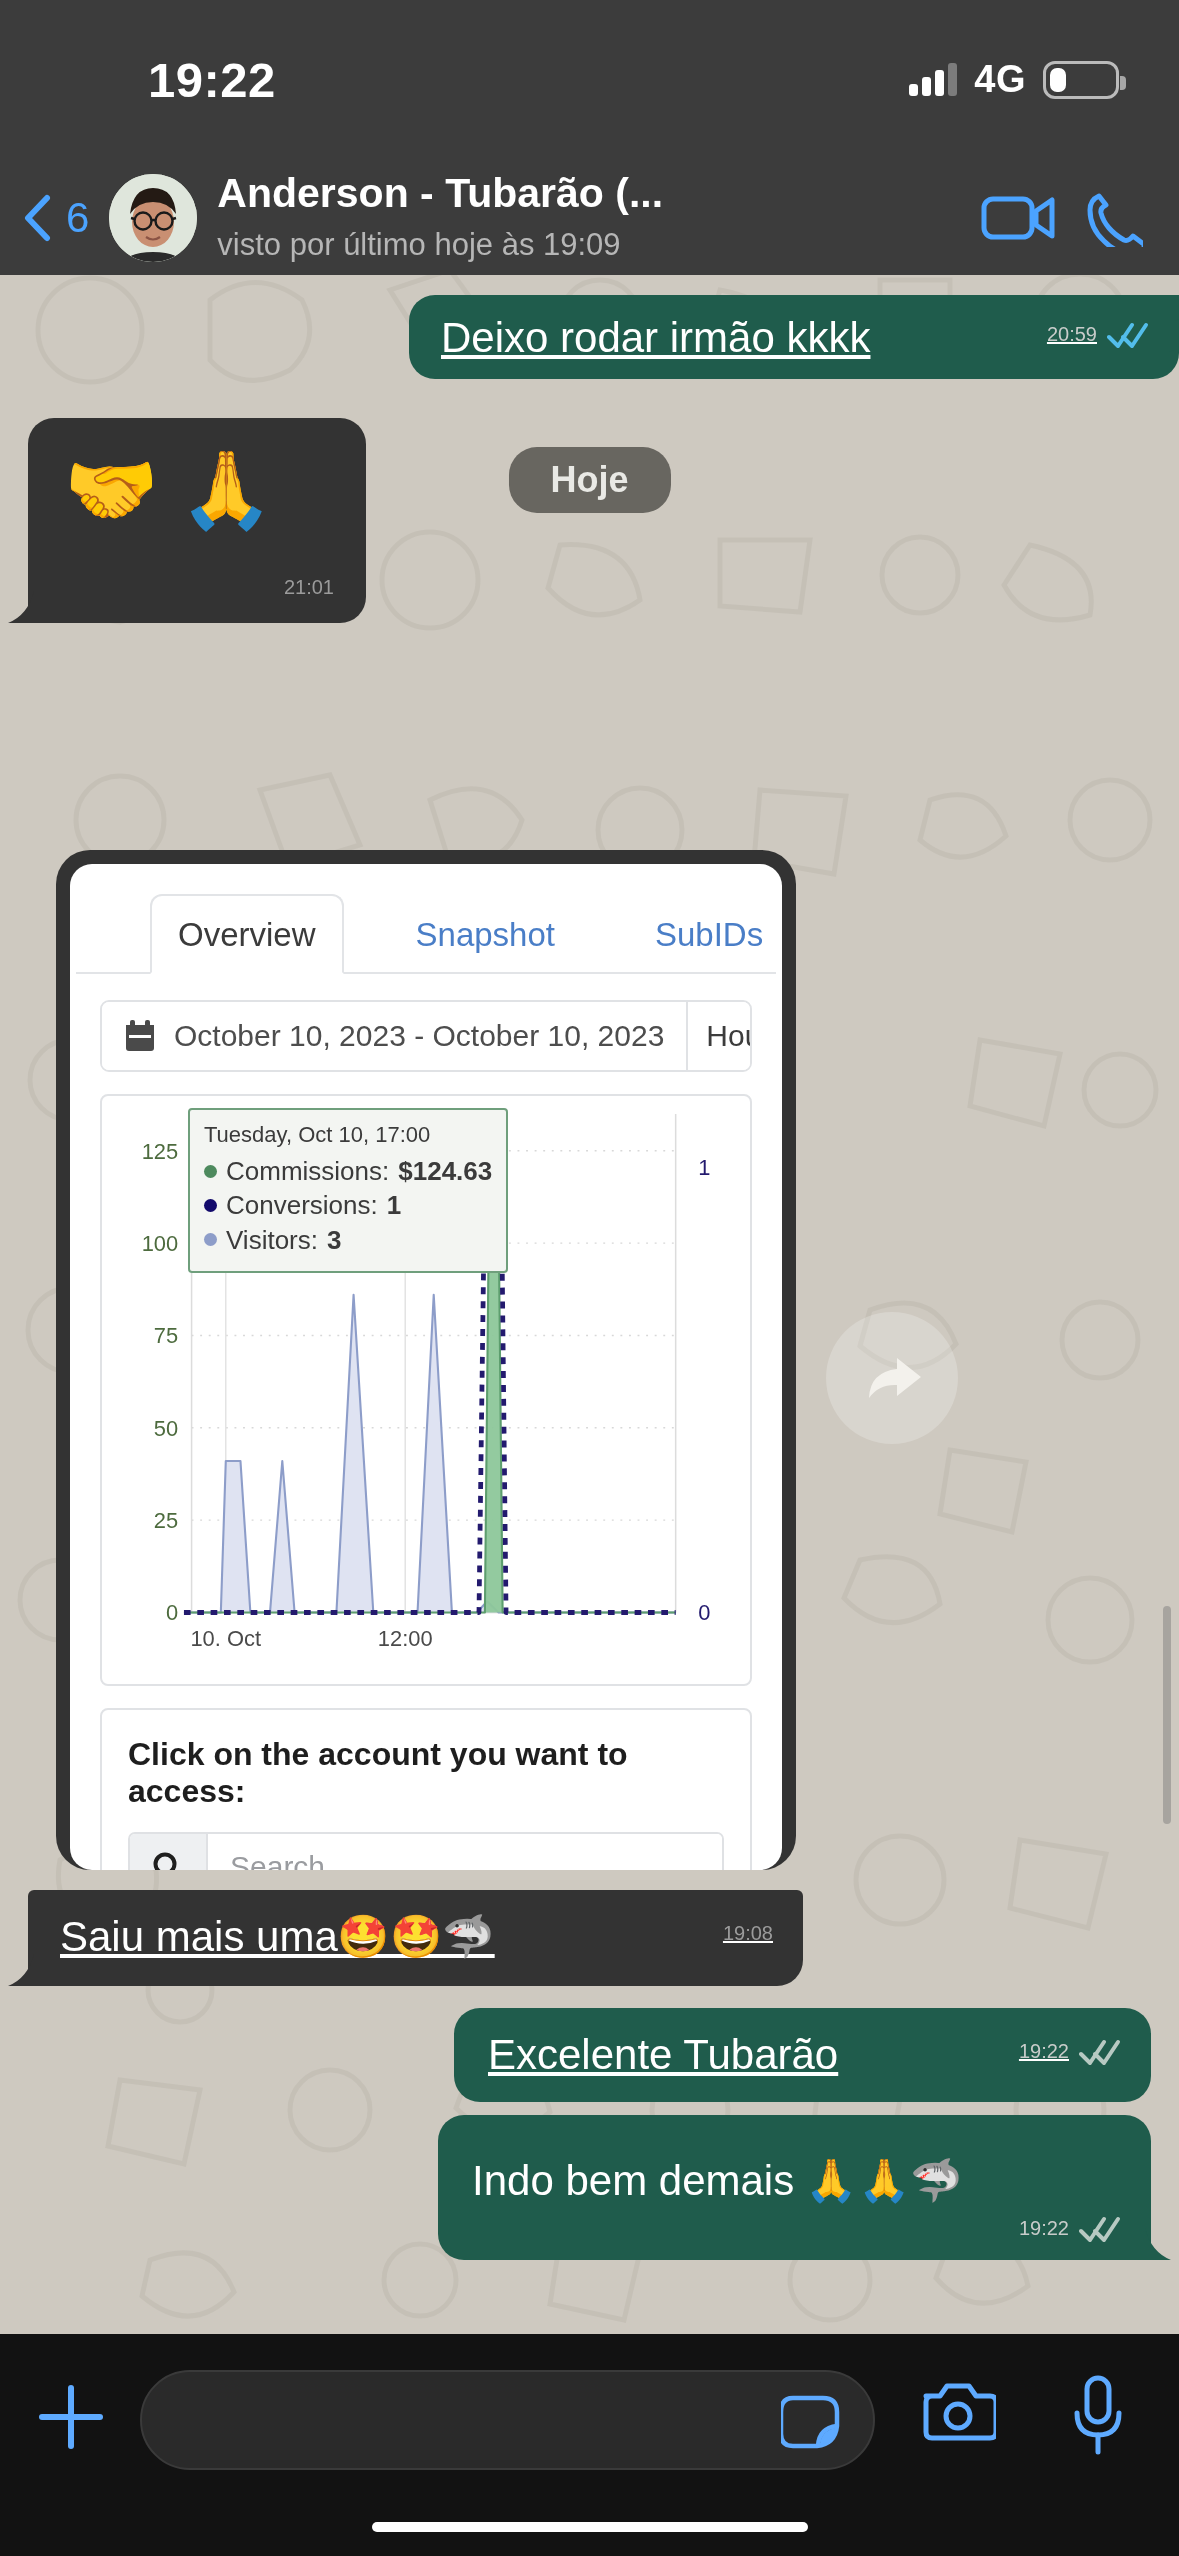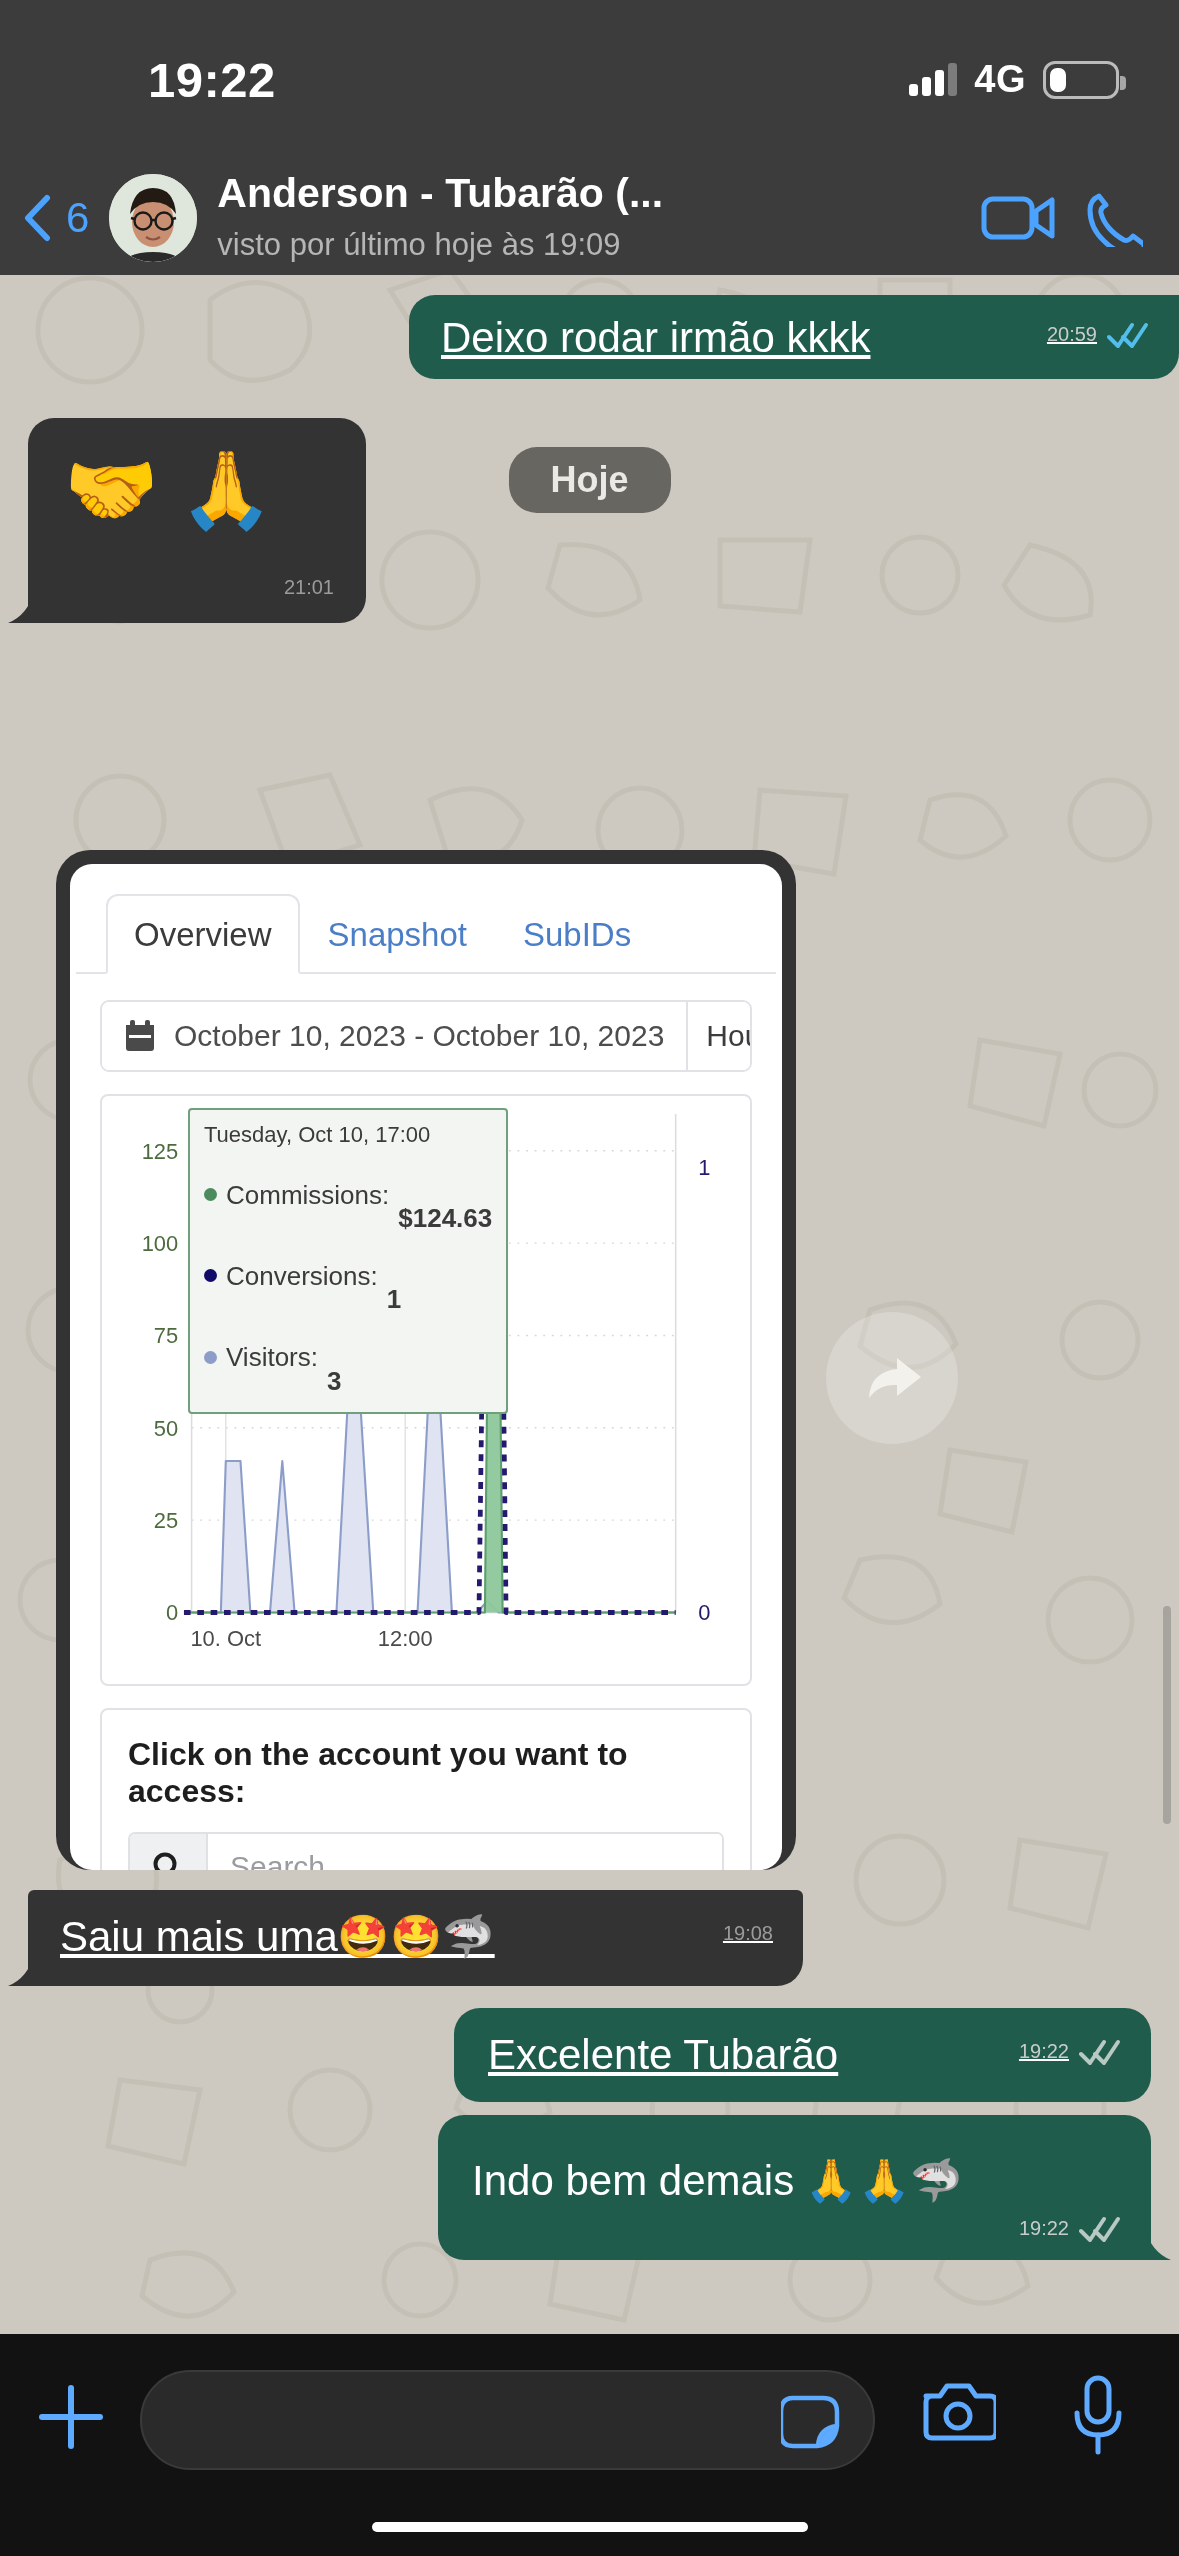--- a/index.html
+++ b/index.html
@@ -136,21 +136,21 @@
     display: flex; align-items: flex-end;
     padding: 28px 30px 0 30px;
     border-bottom: 2px solid #e2e4e7;
     margin: 0 6px;
   }
   .tab {
     padding: 20px 26px 18px 26px;
     font-size: 33px; color: #4a7ec7;
     border: 2px solid transparent;
     border-radius: 12px 12px 0 0;
-    position: relative; top: 2px;
+    position: relative; top: 2px; margin-left: 44px;
   }
   .tab.active {
     color: #3b3b3b;
     border-color: #e2e4e7;
     border-bottom-color: #fff;
     background: #fff;
   }
 
   
   #range-row {
@@ -181,21 +181,21 @@
   #tooltip {
     position: absolute; left: 86px; top: 12px;
     width: 320px;
     background: #f3f5f2; border: 2px solid #6f9f7c; border-radius: 4px;
     padding: 12px 14px 14px 14px;
     z-index: 4;
   }
   #tt-title { font-size: 22px; color: #3b3b3b; margin-bottom: 6px; }
   .tt-row { display: flex; align-items: center; gap: 9px; font-size: 26px; color: #3b3b3b; line-height: 1.32; }
   .tt-dot { width: 13px; height: 13px; border-radius: 50%; flex: 0 0 auto; }
-  .tt-val { font-weight: 700; margin-top: 47px; }
+  .tt-val { font-weight: 700; }
 
   
   #account-card {
     margin: 22px 30px 0 30px;
     border: 2px solid #e0e2e5; border-radius: 8px;
     padding: 26px 26px 30px 26px; background: #fff;
   }
   #account-title { font-size: 32px; font-weight: 700; color: #1e1e1e; }
   #account-search {
     margin-top: 22px; display: flex; align-items: stretch;

